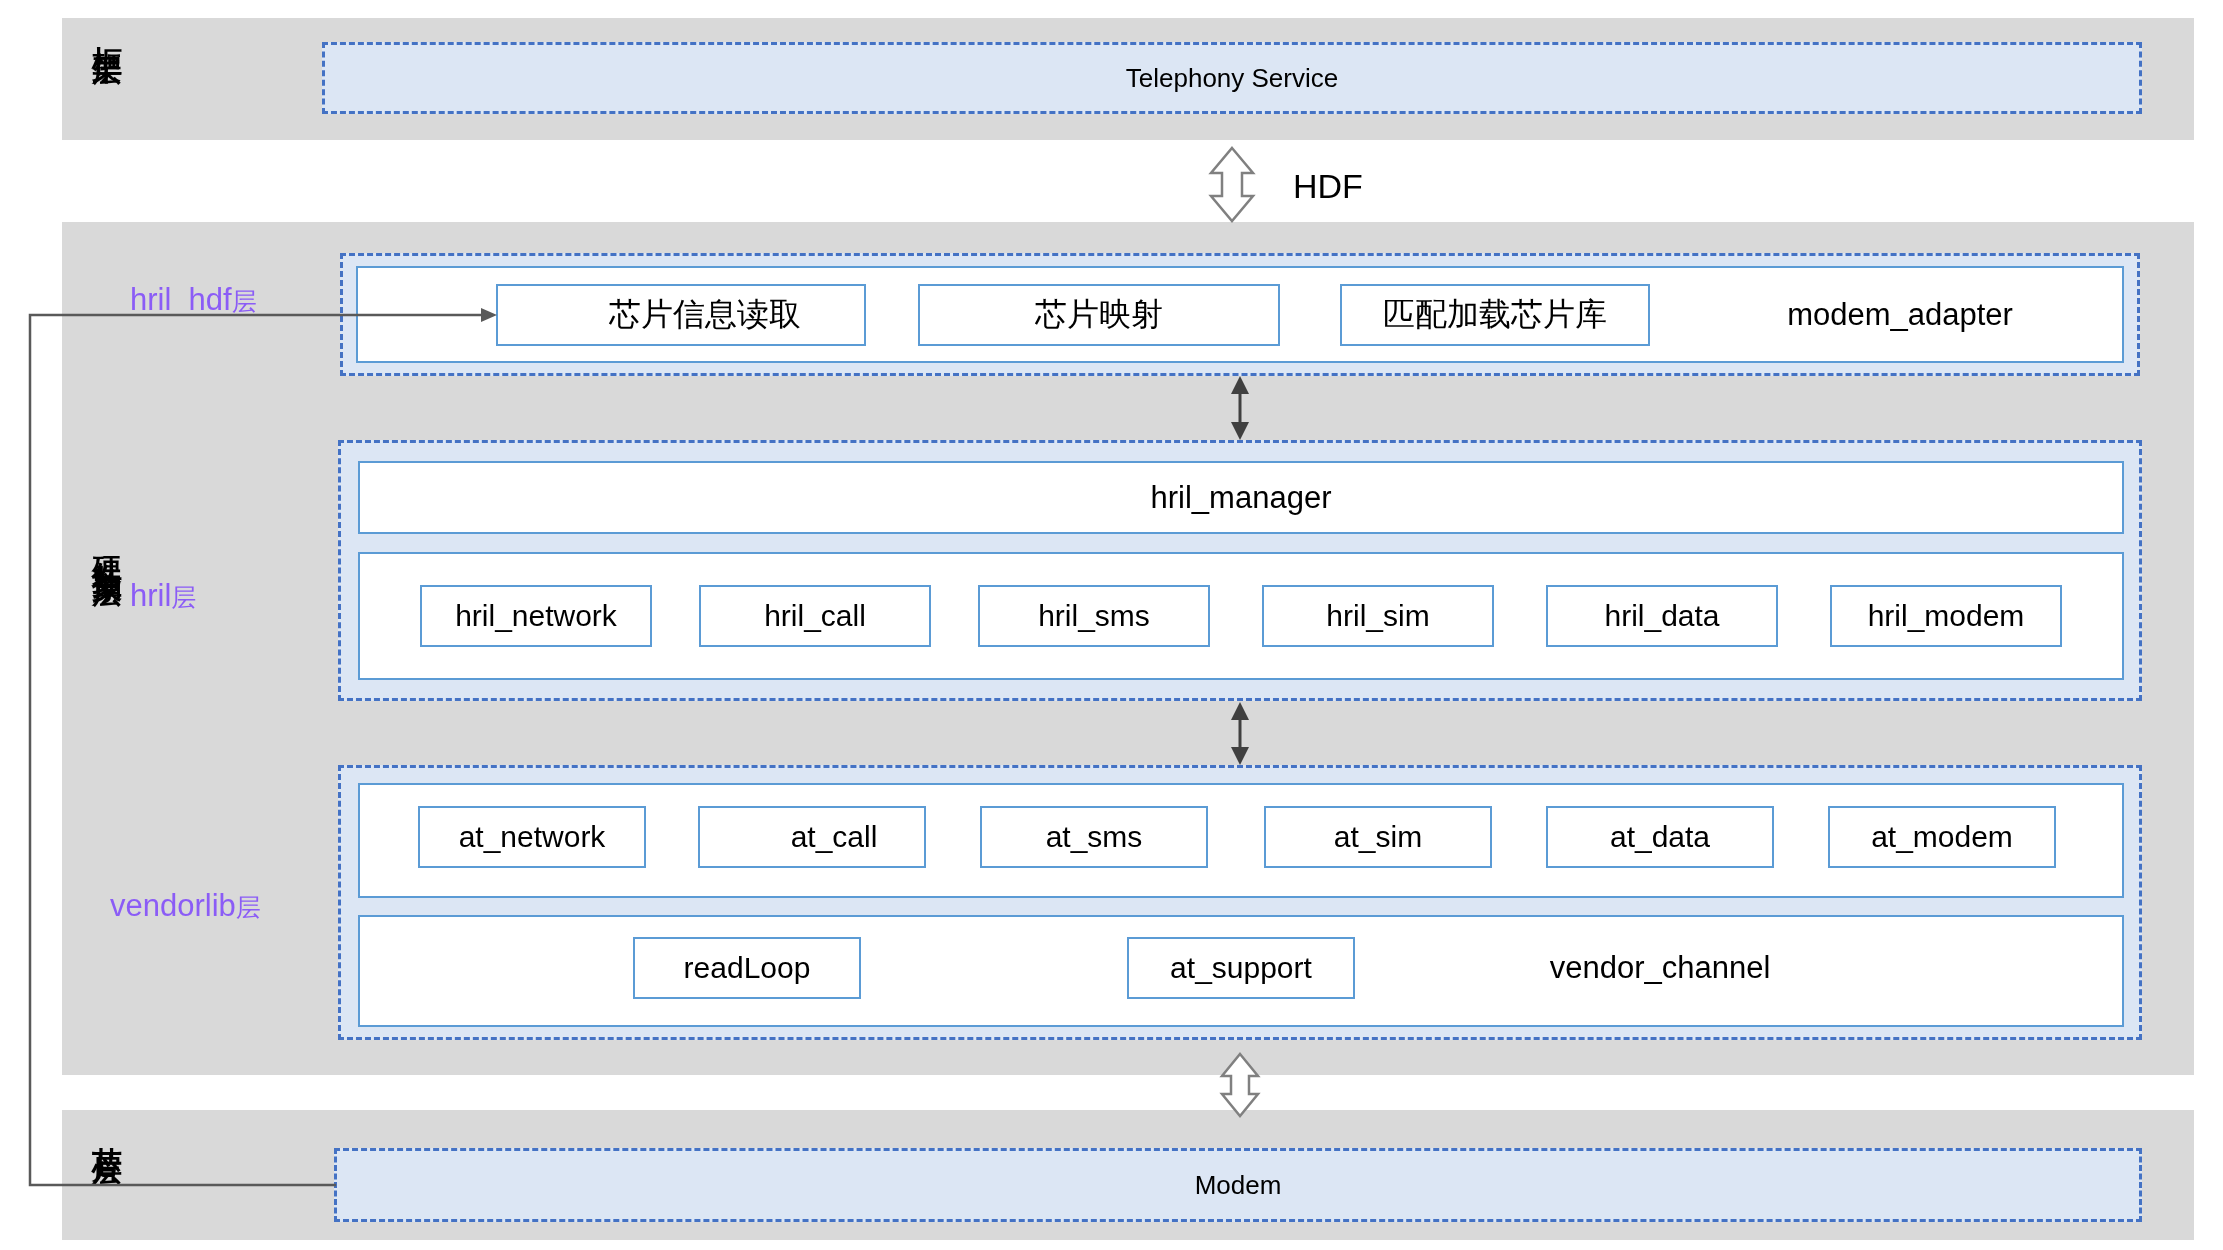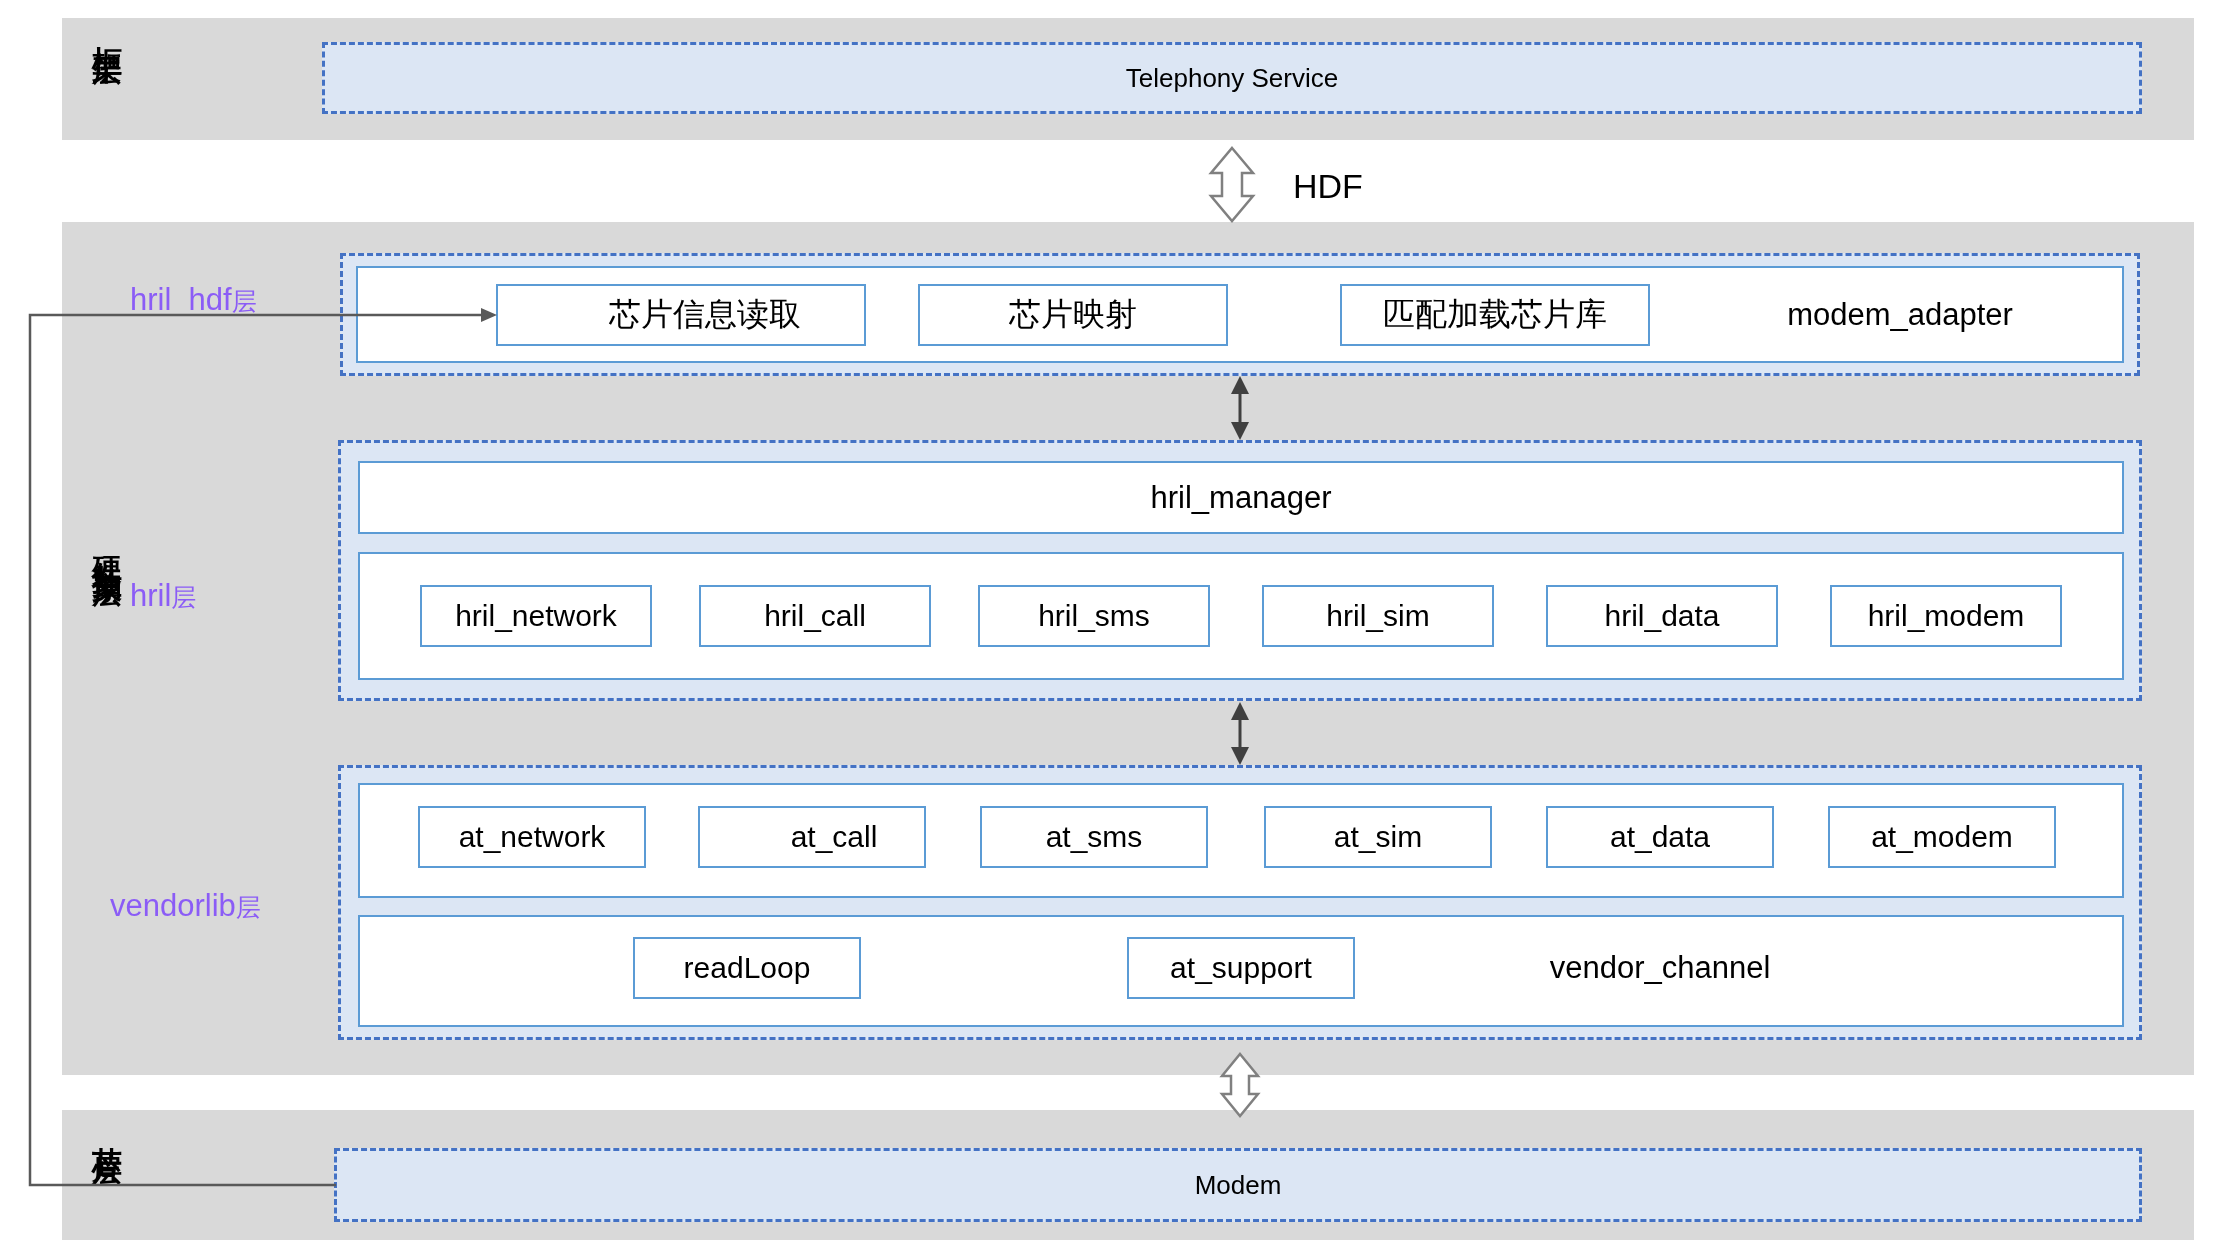--- a/index.html
+++ b/index.html
@@ -104,21 +104,21 @@
 <div class="vcaption" style="left:92px;top:532px;height:230px;">硬件抽象层</div>
 
 <div class="sidelabel" style="left:130px;top:282px;width:200px;">
   <span>hril_hdf</span><span class="cn">层</span>
 </div>
 
 <div class="dashbox" style="left:340px;top:253px;width:1800px;height:123px;"></div>
 <div class="panel" style="left:356px;top:266px;width:1768px;height:97px;"></div>
 
 <div class="mod cjk" style="left:496px;top:284px;width:370px;height:62px;padding-left:48px;">芯片信息读取</div>
-<div class="mod cjk" style="left:918px;top:284px;width:310px;height:62px;">芯片映射</div>
+<div class="mod cjk" style="left:918px;top:284px;width:362px;height:62px;">芯片映射</div>
 <div class="mod cjk" style="left:1340px;top:284px;width:310px;height:62px;">匹配加载芯片库</div>
 <div class="freetext" style="left:1700px;top:284px;width:400px;height:62px;">modem_adapter</div>
 
 <div class="sidelabel" style="left:130px;top:578px;width:200px;">
   <span>hril</span><span class="cn">层</span>
 </div>
 
 <div class="dashbox" style="left:338px;top:440px;width:1804px;height:261px;"></div>
 
 <div class="panel" style="left:358px;top:461px;width:1766px;height:73px;"></div>

